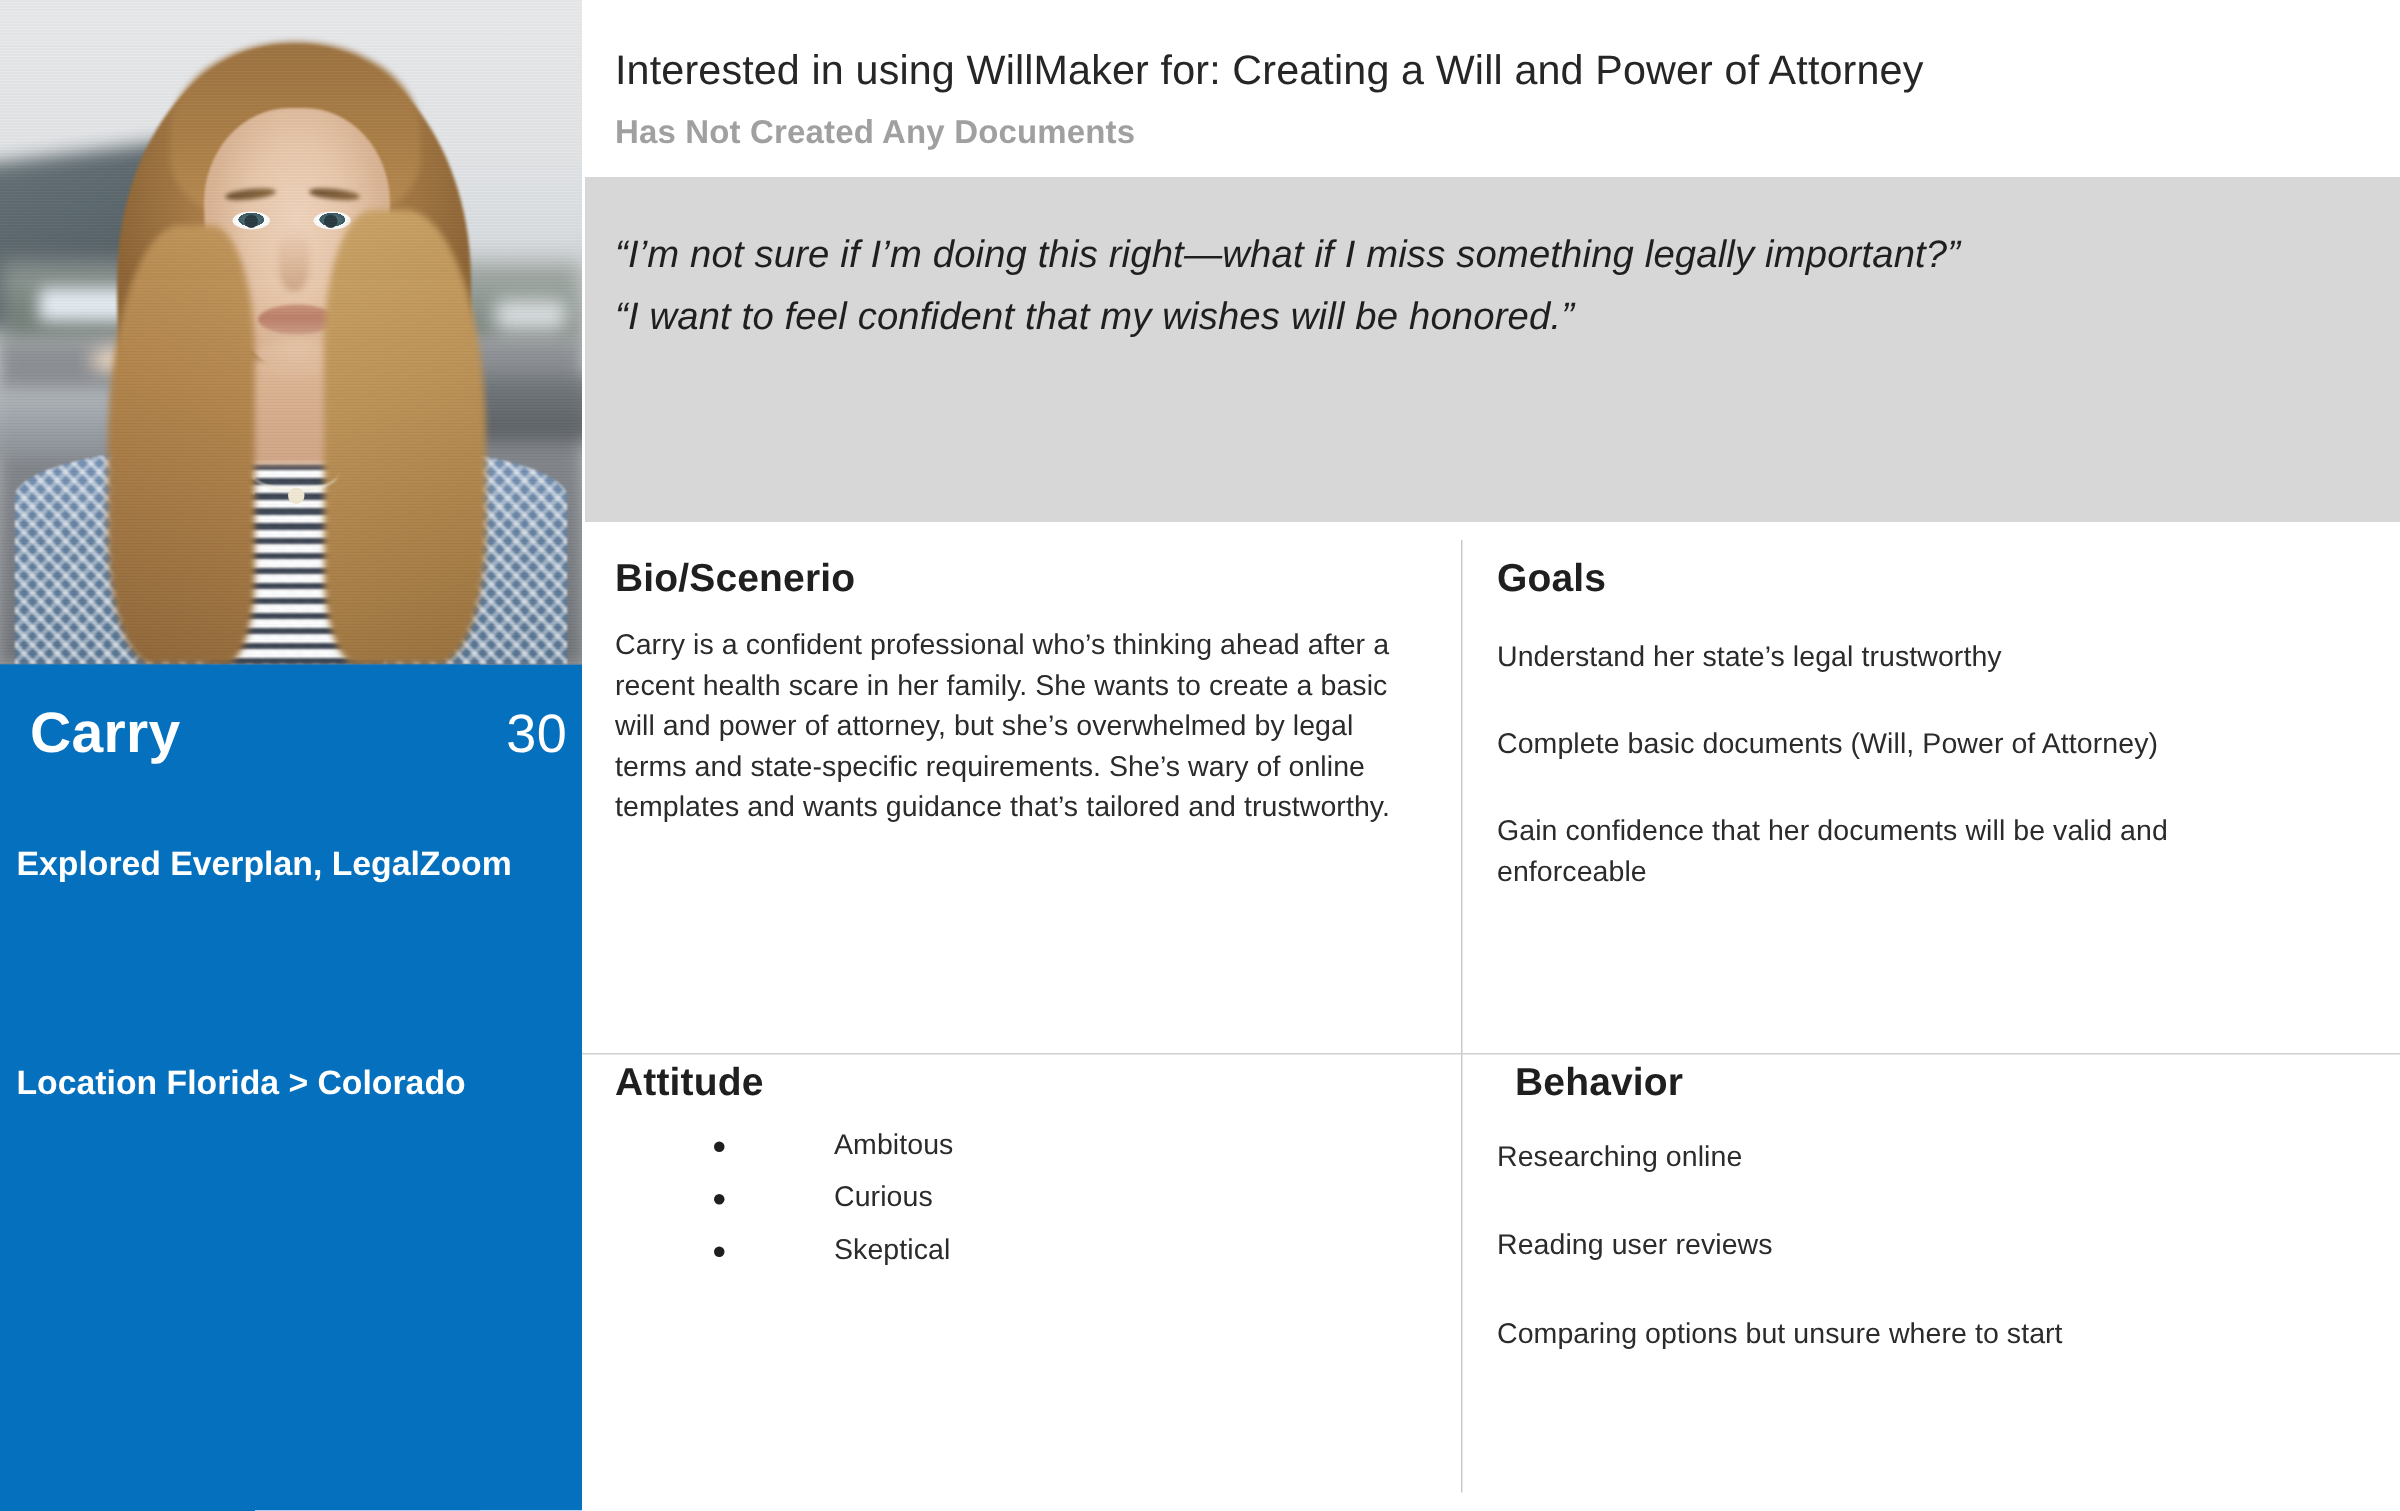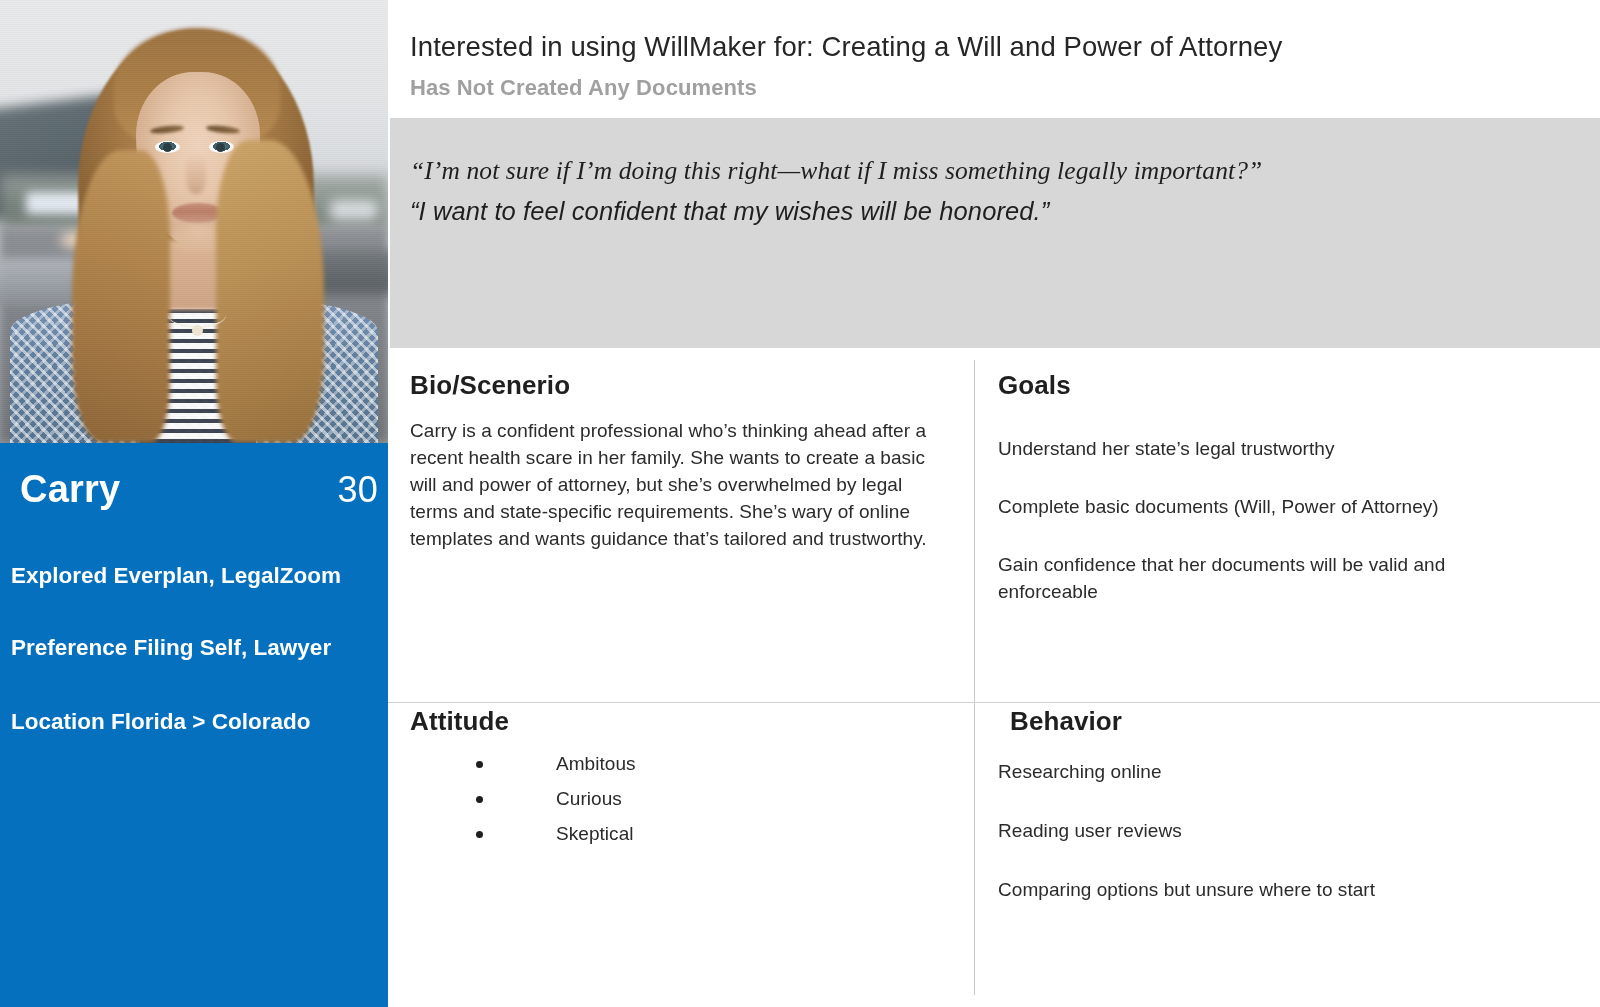--- a/index.html
+++ b/index.html
@@ -215,21 +215,21 @@
 
   .quote-band {
     position:absolute; left:2px; top:118px; width:1210px; height:230px;
     background:#d7d7d7;
   }
   .quote-band .q {
     position:absolute; left:20px;
     font-size:25.5px; font-style:italic; color:#1f1f1f; white-space:nowrap;
     letter-spacing:.1px;
   }
-  .quote-band .q1 { top:38px;font-family:Liberation Serif, serif; }
+  .quote-band .q1 { top:38px; }
   .quote-band .q2 { top:79px; }
 
   
   .grid { position:absolute; left:0; top:348px; width:976px; height:659px; }
   .vdiv {
     position:absolute; left:586px; top:12px; width:1px; height:635px;
     background:#c9c9c9;
   }
   .hdiv {
     position:absolute; left:0px; top:354px; width:1212px; height:1px;
@@ -242,21 +242,21 @@
   }
   .cell p, .cell li {
     font-size:19px; color:#2b2b2b; line-height:1.42; letter-spacing:.05px;
   }
 
   .cell-bio    { left:22px;  top:22px;  width:542px; }
   .cell-bio h2 { margin-bottom:17px; }
   .cell-bio p  { width:535px; }
 
   .cell-goals      { left:610px; top:22px; width:560px; }
-  .cell-goals h2   { margin-bottom:35px; }
+  .cell-goals h2   { margin-bottom:25px; }
   .cell-goals .g   { margin-bottom:31px; width:520px; }
   .cell-goals .g:last-child { margin-bottom:0; }
 
   .cell-attitude      { left:22px; top:358px; width:542px; }
   .cell-attitude h2   { margin-bottom:14px; }
   .cell-attitude ul   { list-style:none; }
   .cell-attitude li   { position:relative; padding-left:0; margin-bottom:8px; }
   .cell-attitude li .bullet {
     position:absolute; left:66px; top:10px; width:7px; height:7px;
     background:#1f1f1f; border-radius:50%;
@@ -311,24 +311,20 @@
       <div class="name-row">
         <span class="persona-name">Carry</span>
         <span class="persona-age">30</span>
       </div>
 
       <div class="meta-row meta-1">
         <span class="k">Explored</span>
         <span class="v">Everplan, LegalZoom</span>
       </div>
 
-      <div class="meta-row meta-2">
-        <span class="k">Preference Filing</span>
-        <span class="v">Self, Lawyer</span>
-      </div>
 
       <div class="meta-row meta-3">
         <span class="k">Location</span>
         <span class="v">Florida &gt; Colorado</span>
       </div>
 
     </div>
   </div>
 
   <div class="right">

